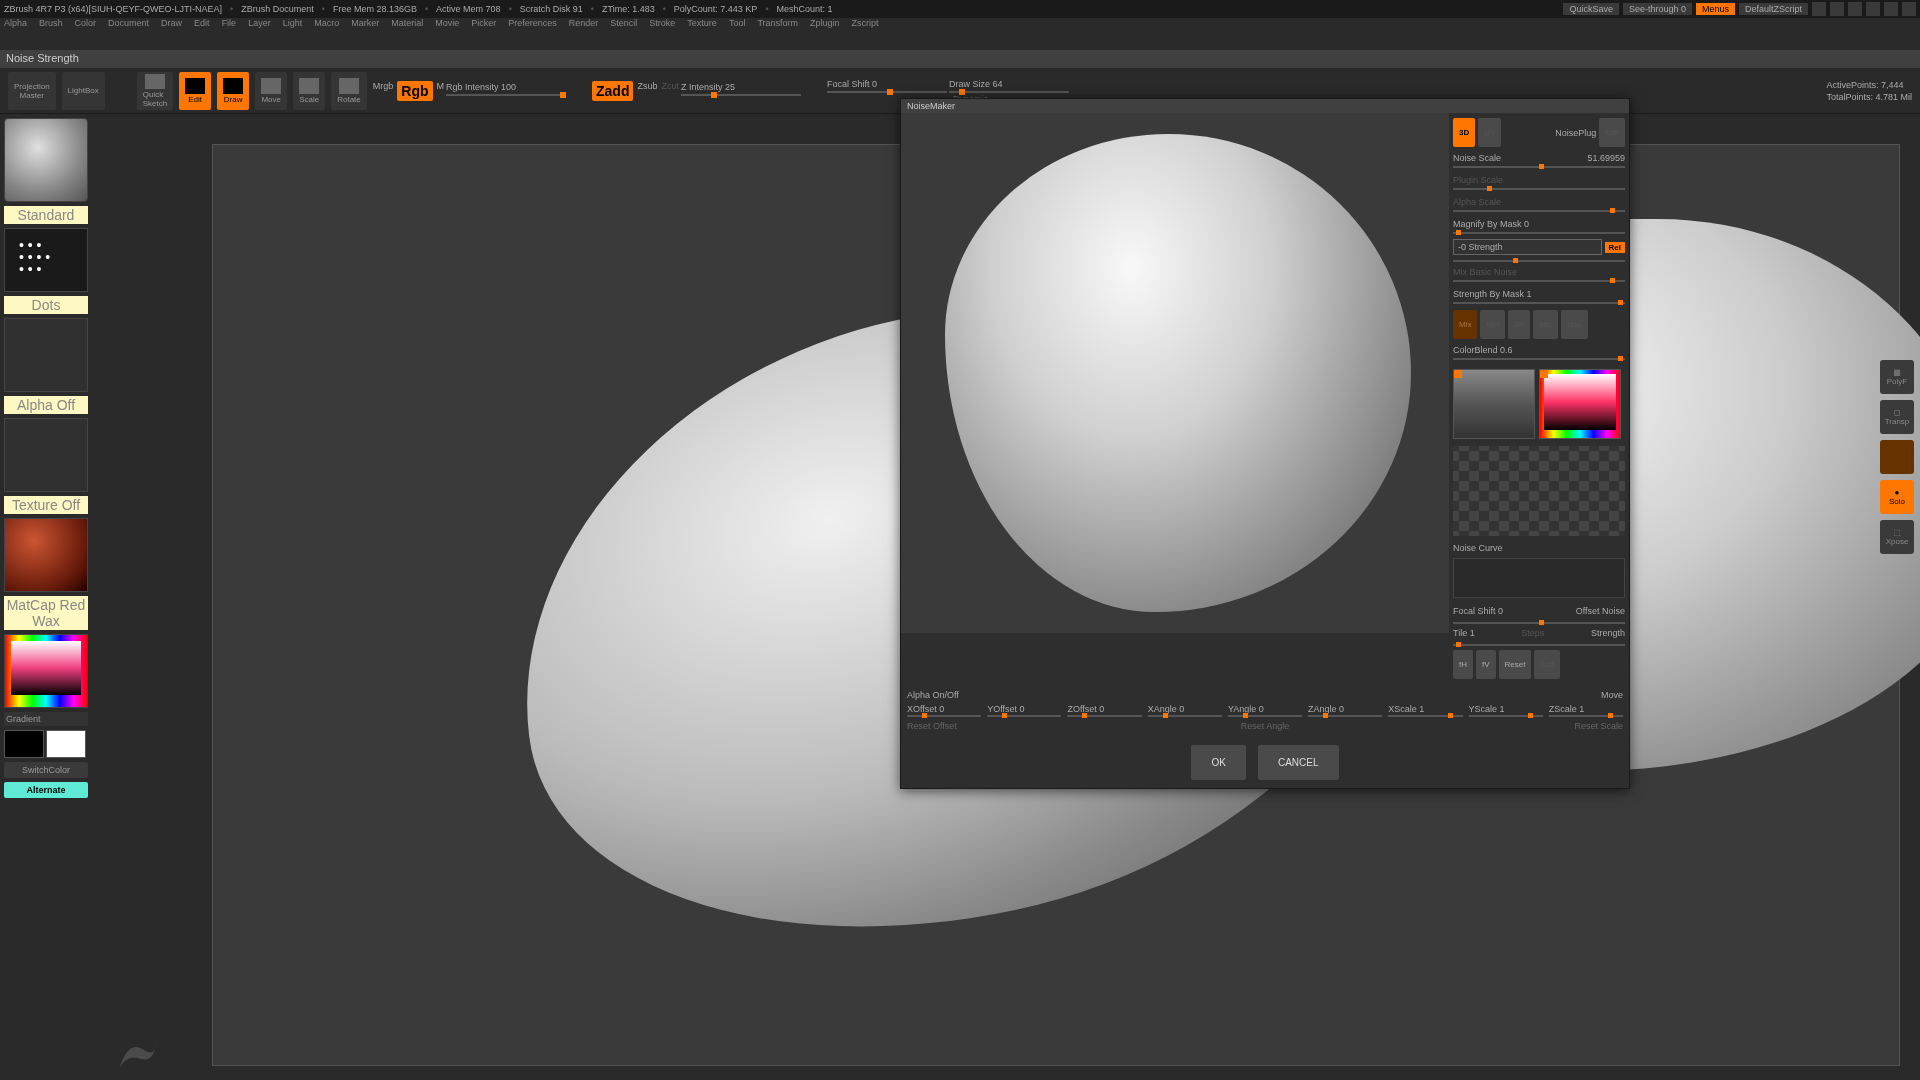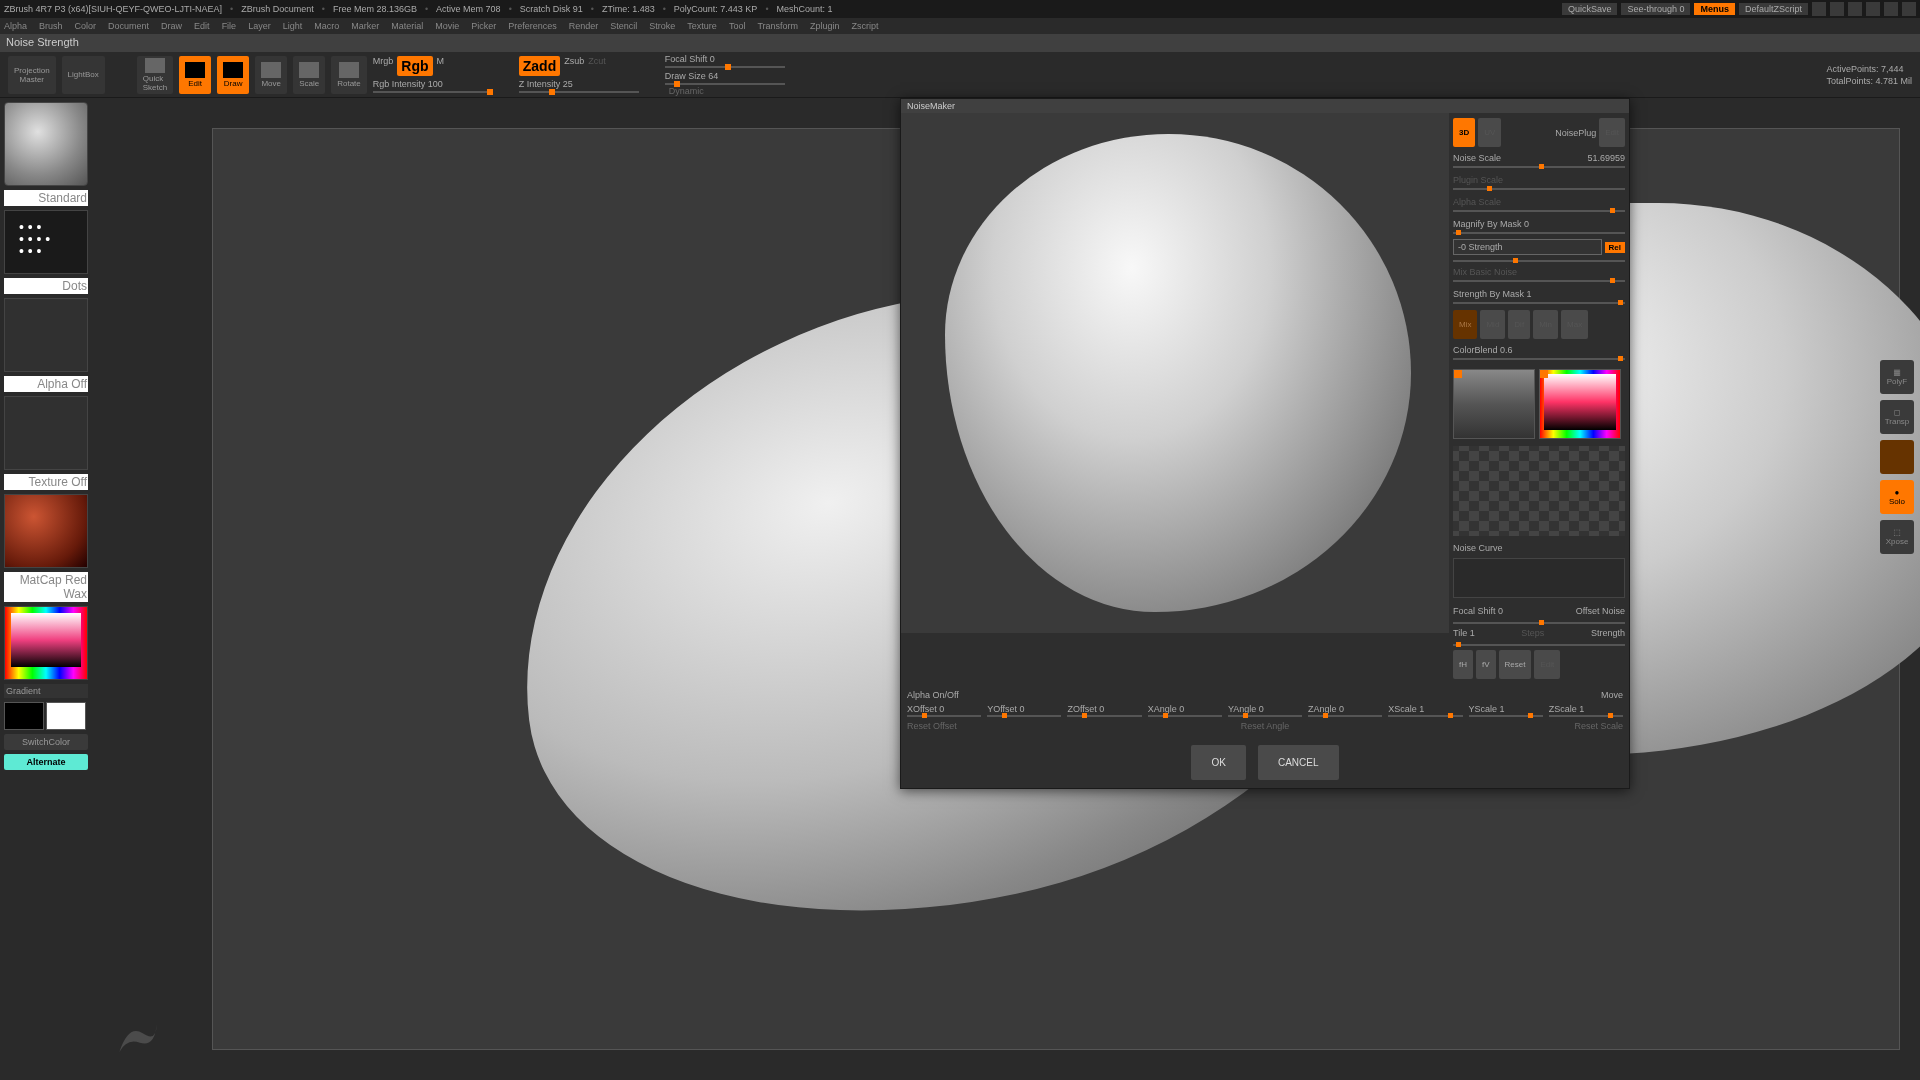--- a/index.html
+++ b/index.html
@@ -1,40 +1,40 @@
 <!DOCTYPE html>
 <html><head>
 <meta charset="utf-8">
 <style>
 *{margin:0;padding:0;box-sizing:border-box;font-family:Arial,sans-serif;user-select:none}
 body{background:#2a2a2a;color:#999;font-size:10px;overflow:hidden;width:1920px;height:1080px}
 .titlebar{height:18px;background:#1a1a1a;display:flex;align-items:center;padding:0 4px;font-size:9px;color:#aaa}
 .titlebar .sep{margin:0 8px;color:#555}
 .titlebar .right{margin-left:auto;display:flex;gap:4px;align-items:center}
-.titlebar .btn-orange{background:#ff7700;color:#000;padding:1px 6px;font-weight:bold}
+.titlebar .btn-orange{background:#ff7700;color:#000;padding:1px 6px;font-weight:normal}
 .titlebar .btn-gray{background:#3a3a3a;padding:1px 6px}
 .titlebar .icon{width:14px;height:14px;background:#3a3a3a;display:inline-block}
-.menubar{height:16px;background:#2a2a2a;display:flex;align-items:center;padding:0 4px;font-size:9px;color:#888;gap:12px}
+.menubar{height:32px;background:#2a2a2a;display:flex;padding:0 4px;font-size:9px;color:#888;gap:12px}
 .statusline{height:18px;background:#404040;color:#ccc;font-size:11px;padding:2px 6px}
 .toolbar{height:46px;background:#2a2a2a;display:flex;align-items:center;padding:4px 8px;gap:6px;border-bottom:1px solid #1a1a1a}
 .tb-cell{display:flex;flex-direction:column;align-items:center;justify-content:center;padding:2px 6px;font-size:8px;color:#999;background:#353535;height:38px;border-radius:2px}
 .tb-cell.active{background:#ff7700;color:#000}
 .tb-cell .ico{width:20px;height:16px;background:#666;margin-bottom:1px}
 .tb-cell.active .ico{background:#000}
 .tb-btn{padding:2px 4px;font-size:14px;background:#3a3a3a;border-radius:2px}
 .tb-btn.active{background:#ff7700;color:#000;font-weight:bold}
 .tb-label{font-size:9px;color:#aaa}
 .tb-slider{width:120px;height:2px;background:#555;position:relative;margin-top:2px}
 .tb-slider .knob{position:absolute;width:6px;height:6px;background:#ff7700;top:-2px}
-.tb-group{display:flex;flex-direction:column;gap:2px}
+.tb-group{display:flex;gap:2px}
 .info-right{margin-left:auto;font-size:9px;color:#aaa;display:flex;flex-direction:column;gap:2px}
 .main{display:flex;height:calc(100% - 98px)}
 .left-panel{width:92px;background:#2a2a2a;padding:4px;display:flex;flex-direction:column;gap:4px}
 .thumb{width:84px;height:84px;background:radial-gradient(circle at 40% 35%,#e0e0e0,#888 60%,#555);border-radius:4px;border:1px solid #444}
-.thumb-label{font-size:12px;text-align:right;color:#888;background:#ffffff;padding:1px}
+.thumb-label{font-size:14px;text-align:center;color:#888;background:#fef9c3;padding:1px}
 .dots-thumb{width:84px;height:64px;background:#1a1a1a;border:1px solid #444;position:relative}
 .dots-thumb::after{content:"• • •\A• • • •\A• • •";white-space:pre;color:#fff;font-size:14px;position:absolute;top:10px;left:14px;line-height:12px}
 .empty-thumb{width:84px;height:74px;background:#303030;border:1px solid #444}
 .mat-thumb{width:84px;height:74px;background:radial-gradient(circle at 35% 30%,#cc5533,#661a0a 70%,#220000);border:1px solid #444}
 .color-pick{width:84px;height:74px;background:linear-gradient(to right,red,#ff0,#0f0,#0ff,#00f,#f0f,red);position:relative;border:1px solid #444}
 .color-pick::before{content:"";position:absolute;inset:6px 6px 12px 6px;background:linear-gradient(to bottom,#fff,#f04080 50%,#000)}
 .grad-label{font-size:9px;padding:2px;background:#333}
 .swatches{display:flex;gap:2px}
 .swatch{width:40px;height:28px;border:1px solid #555}
 .sw-black{background:#000}.sw-white{background:#fff}

